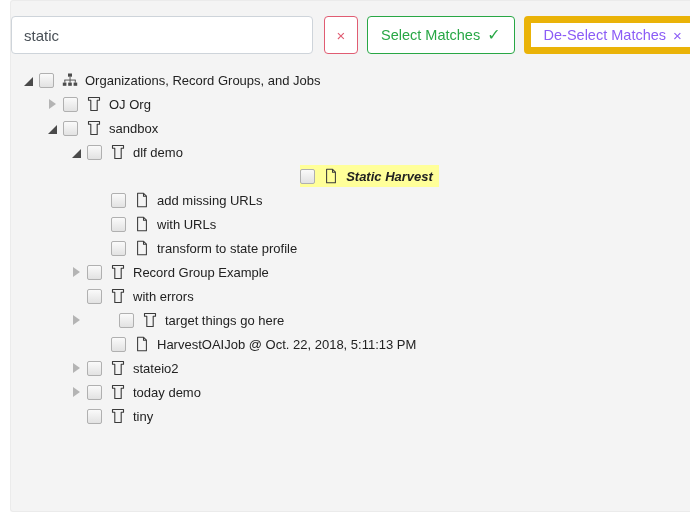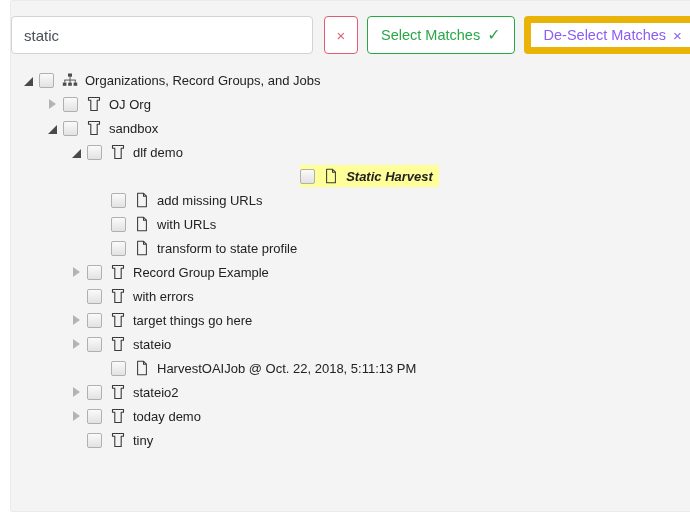--- a/index.html
+++ b/index.html
@@ -351,46 +351,32 @@
         <span class="hl">
           <span class="checkbox"></span>
           <span class="icon">
             <svg width="16" height="16" viewBox="0 0 16 16">
               <path d="M2.5 1.5 H13.5 V4.2 H11.2 V14.5 H4.8 V4.2 H2.5 Z" fill="none" stroke="#3a3a3a" stroke-width="1.1" stroke-linejoin="round"></path>
             </svg>
           </span>
           <span class="label">with errors</span>
         </span>
       </div>
-      <div class="node" style="padding-left: 54px;">
+      <div class="node" style="padding-left: 54px; gap: 32px;">
         <span class="arrow-slot">
           <span class="arrow collapsed"></span>
         </span>
         <span class="hl">
           <span class="checkbox"></span>
           <span class="icon">
             <svg width="16" height="16" viewBox="0 0 16 16">
               <path d="M2.5 1.5 H13.5 V4.2 H11.2 V14.5 H4.8 V4.2 H2.5 Z" fill="none" stroke="#3a3a3a" stroke-width="1.1" stroke-linejoin="round"></path>
             </svg>
           </span>
           <span class="label">target things go here</span>
-        </span>
-      </div>
-      <div class="node" style="padding-left: 54px;">
-        <span class="arrow-slot">
-          <span class="arrow collapsed"></span>
-        </span>
-        <span class="hl">
-          <span class="checkbox"></span>
-          <span class="icon">
-            <svg width="16" height="16" viewBox="0 0 16 16">
-              <path d="M2.5 1.5 H13.5 V4.2 H11.2 V14.5 H4.8 V4.2 H2.5 Z" fill="none" stroke="#3a3a3a" stroke-width="1.1" stroke-linejoin="round"></path>
-            </svg>
-          </span>
-          <span class="label">stateio</span>
         </span>
       </div>
       <div class="node" style="padding-left: 78px;">
         <span class="arrow-slot empty"></span>
         <span class="hl">
           <span class="checkbox"></span>
           <span class="icon">
             <svg width="16" height="16" viewBox="0 0 16 16">
               <path d="M3.6 1.3 H9.6 L12.4 4.1 V14.7 H3.6 Z" fill="none" stroke="#3a3a3a" stroke-width="1.05" stroke-linejoin="round"></path>
               <path d="M9.5 1.4 V4.2 H12.4" fill="none" stroke="#3a3a3a" stroke-width="1.05"></path>

